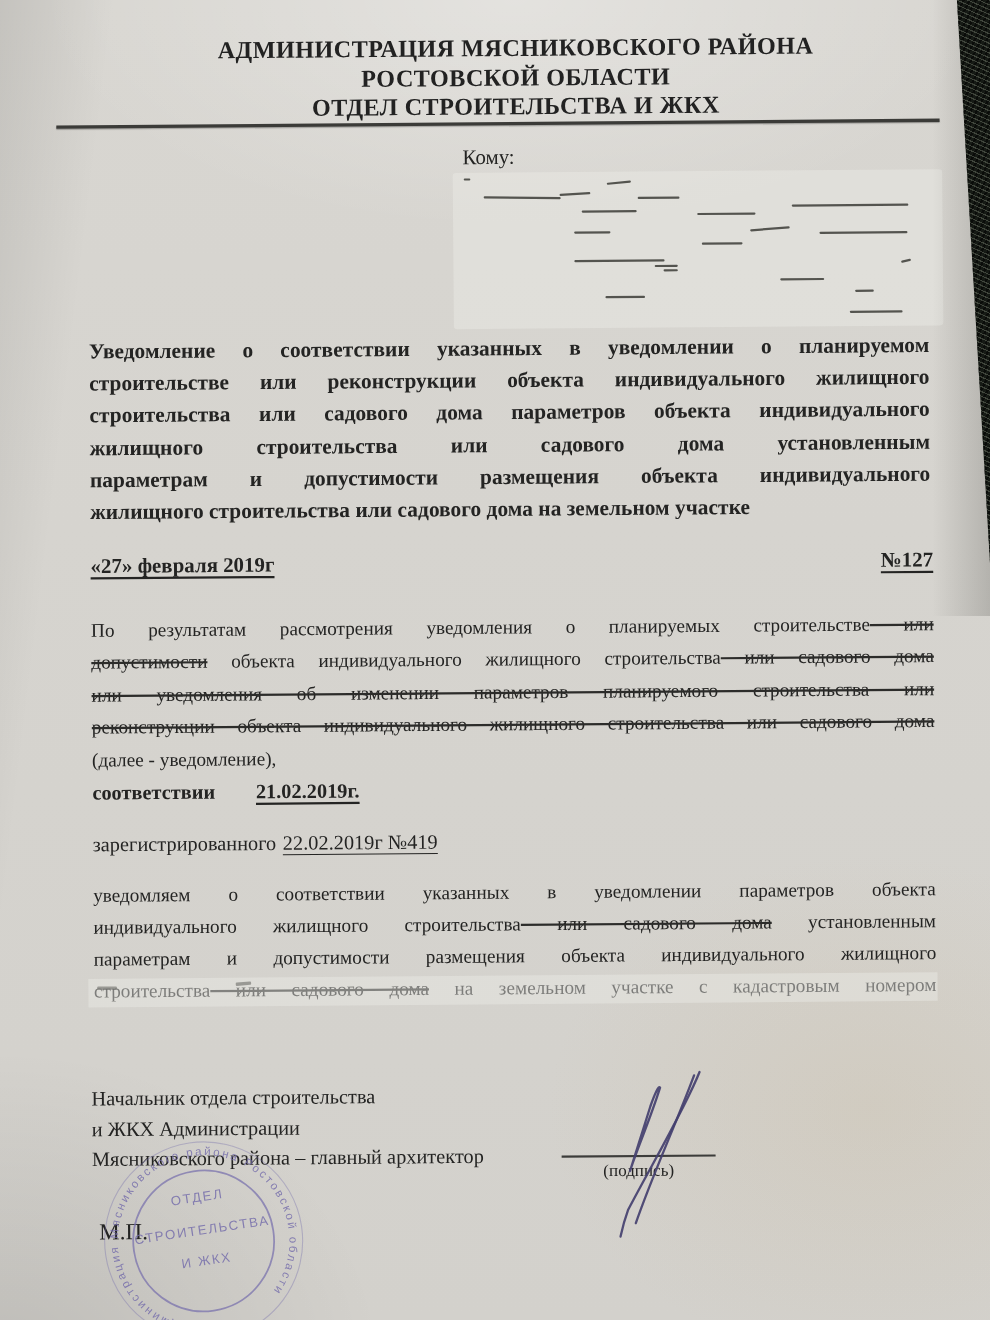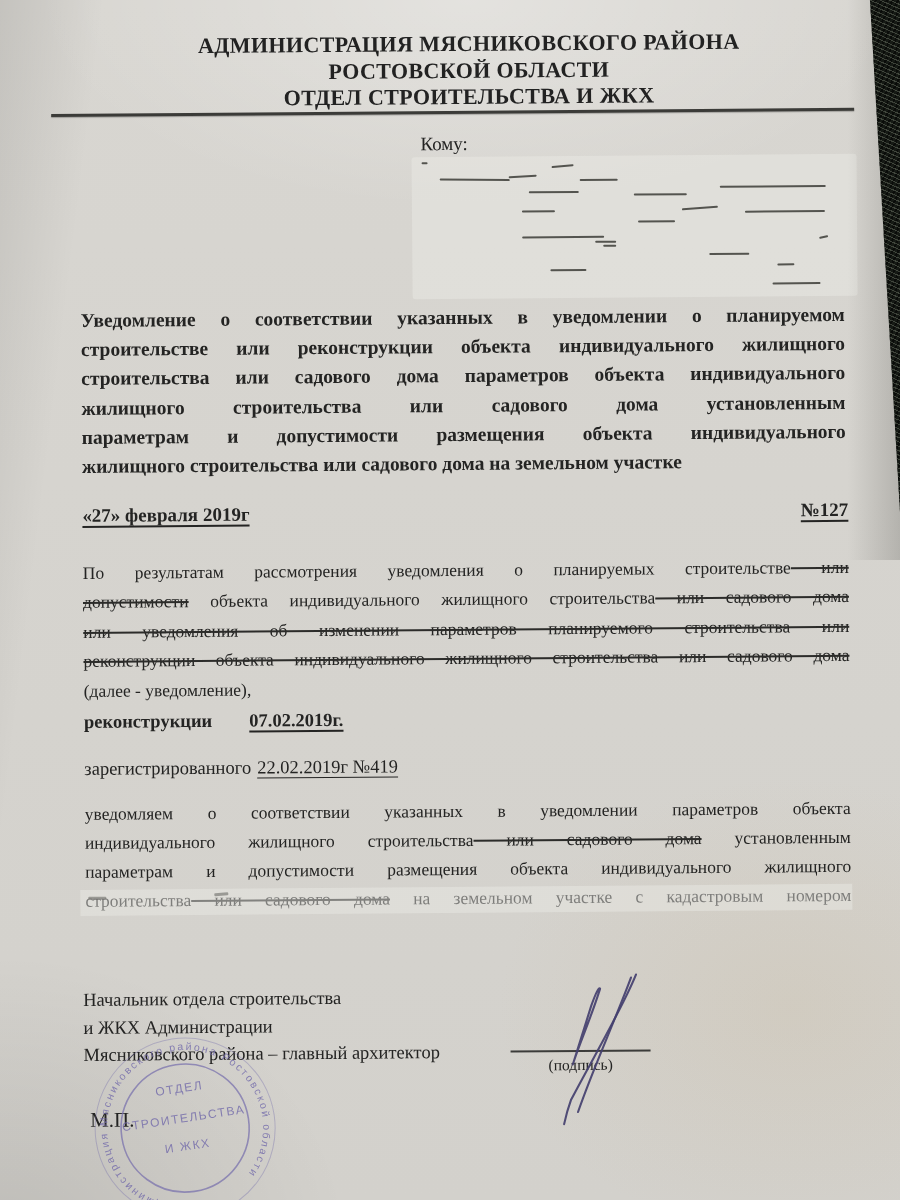--- a/index.html
+++ b/index.html
@@ -137,21 +137,21 @@
 
     <div class="body1">
         <div class="tline"><span>По результатам рассмотрения уведомления о планируемых строительстве</span><span class="strike"> или</span></div>
         <div class="tline"><span class="strike">допустимости</span><span> объекта индивидуального жилищного строительства</span><span class="strike"> или садового дома</span></div>
         <div class="tline"><span class="strike">или уведомления об изменении параметров планируемого строительства или</span></div>
         <div class="tline"><span class="strike">реконструкции объекта индивидуального жилищного строительства или садового дома</span></div>
         <div class="tline"><span>(далее - уведомление),</span></div>
       </div>
 
     <div class="sent">
-      <span>реконструкции</span><span class="val">07.02.2019г.</span>
+      <span>соответствии</span><span class="val">21.02.2019г.</span>
     </div>
 
     <div class="reg">
       <span>зарегистрированного</span><span class="val">22.02.2019г №419</span>
     </div>
 
     <div class="body2">
         <div class="tline"><span>уведомляем о соответствии указанных в уведомлении параметров объекта</span></div>
         <div class="tline"><span>индивидуального жилищного строительства</span><span class="strike"> или садового дома</span><span> установленным</span></div>
         <div class="tline"><span>параметрам и допустимости размещения объекта индивидуального жилищного</span></div>

